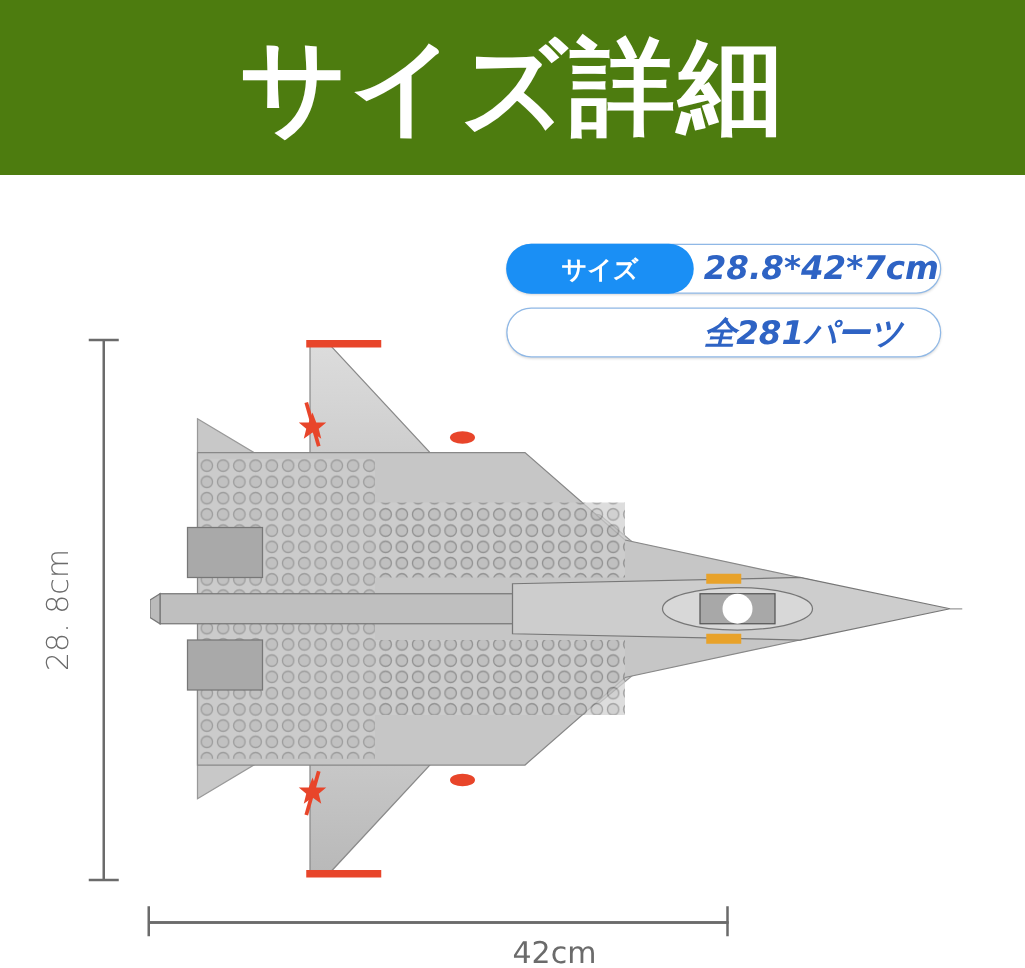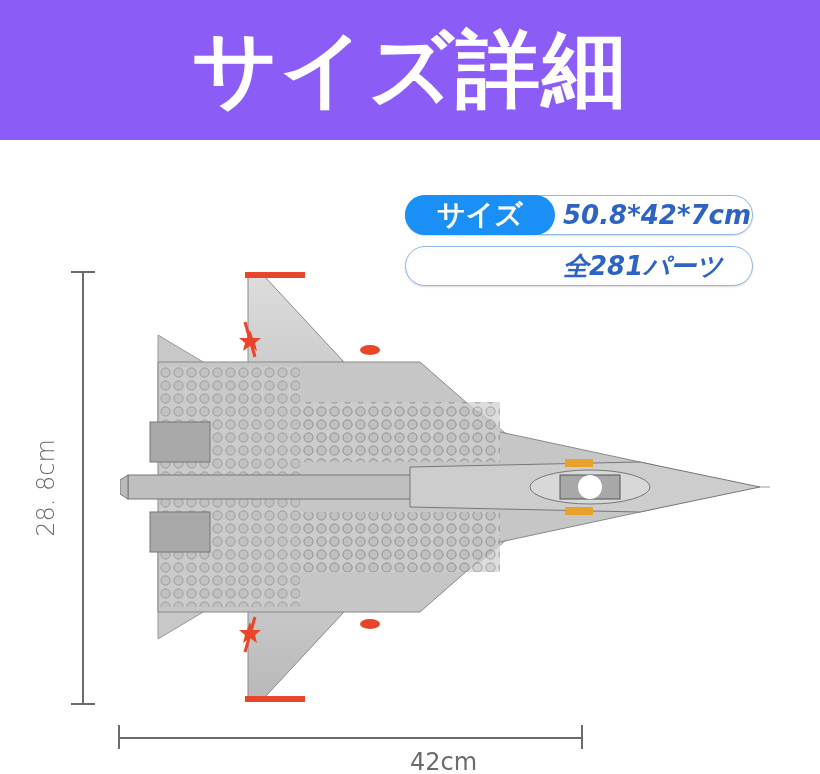--- a/index.html
+++ b/index.html
@@ -1,26 +1,26 @@
 <!DOCTYPE html>
 <html><head>
 <meta charset="utf-8">
 <style>
   html, body { margin:0; padding:0; background:#ffffff; }
   body { width:820px; height:774px; position:relative; overflow:hidden;
          font-family:"DejaVu Sans","Liberation Sans",sans-serif; }
-  .banner { position:absolute; left:0; top:0; width:820px; height:140px; background:#8b5cf6; }
+  .banner { position:absolute; left:0; top:0; width:820px; height:140px; background:#4d7c0f; }
   .banner-title { position:absolute; left:0; top:0; width:820px; height:140px;
     display:flex; align-items:center; justify-content:center;
     color:#ffffff; font-weight:bold; font-size:84px; letter-spacing:2px; }
   .spec { position:absolute; left:405px; width:348px; height:40px; }
   .spec .pill { position:absolute; left:0; top:0; width:346px; height:38px; border-radius:20px;
     border:1.5px solid #8fb8e6; background:#ffffff; box-shadow:0 1px 2px rgba(0,0,0,0.15); }
   .spec .key { position:absolute; left:0; top:0; width:150px; height:40px; border-radius:20px;
-    background:#1a8ff5; color:#ffffff; font-weight:bold; font-size:28px;
+    background:#1a8ff5; color:#ffffff; font-weight:bold; font-size:20px;
     display:flex; align-items:center; justify-content:center; }
   .spec .val { position:absolute; left:158px; top:0; height:40px; display:flex; align-items:center;
     color:#2e63c4; font-size:26px; font-style:italic; font-weight:bold; white-space:nowrap; }
   .vline { position:absolute; left:82px; top:272px; width:2px; height:432px; background:#6b6b6b; }
   .vcap { position:absolute; left:71px; width:24px; height:2px; background:#6b6b6b; }
   .vlabel { position:absolute; left:46px; top:488px; transform:translate(-50%,-50%) rotate(-90deg);
     color:#6b6b6b; font-size:24px; white-space:nowrap; font-family:"DejaVu Sans",sans-serif; font-weight:300; }
   .hline { position:absolute; left:119px; top:737px; width:463px; height:2px; background:#6b6b6b; }
   .hcap { position:absolute; top:725px; width:2px; height:24px; background:#6b6b6b; }
   .hlabel { position:absolute; left:410px; top:748px; color:#6b6b6b; font-size:24px; }
@@ -29,21 +29,21 @@
 </head>
 <body>
 
 <div class="banner">
   <div class="banner-title">サイズ詳細</div>
 </div>
 
 <div class="spec" style="top:195px;">
   <div class="pill"></div>
   <div class="key">サイズ</div>
-  <div class="val">50.8*42*7cm</div>
+  <div class="val">28.8*42*7cm</div>
 </div>
 
 <div class="spec" style="top:246px;">
   <div class="pill"></div>
   <div class="val">全281パーツ</div>
 </div>
 
 <div class="vline"></div>
 <div class="vcap" style="top:271px;"></div>
 <div class="vcap" style="top:703px;"></div>

